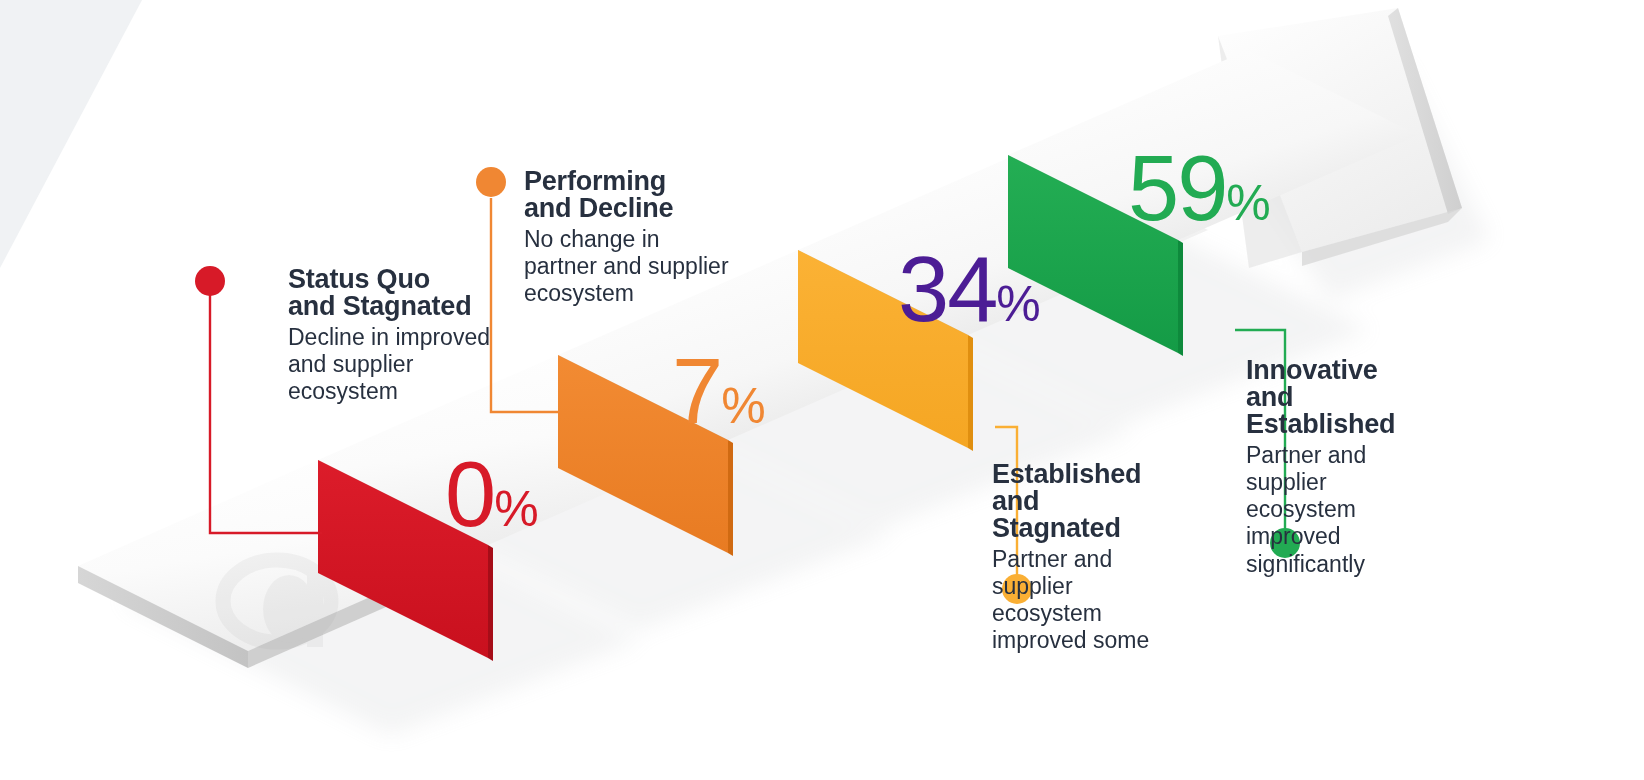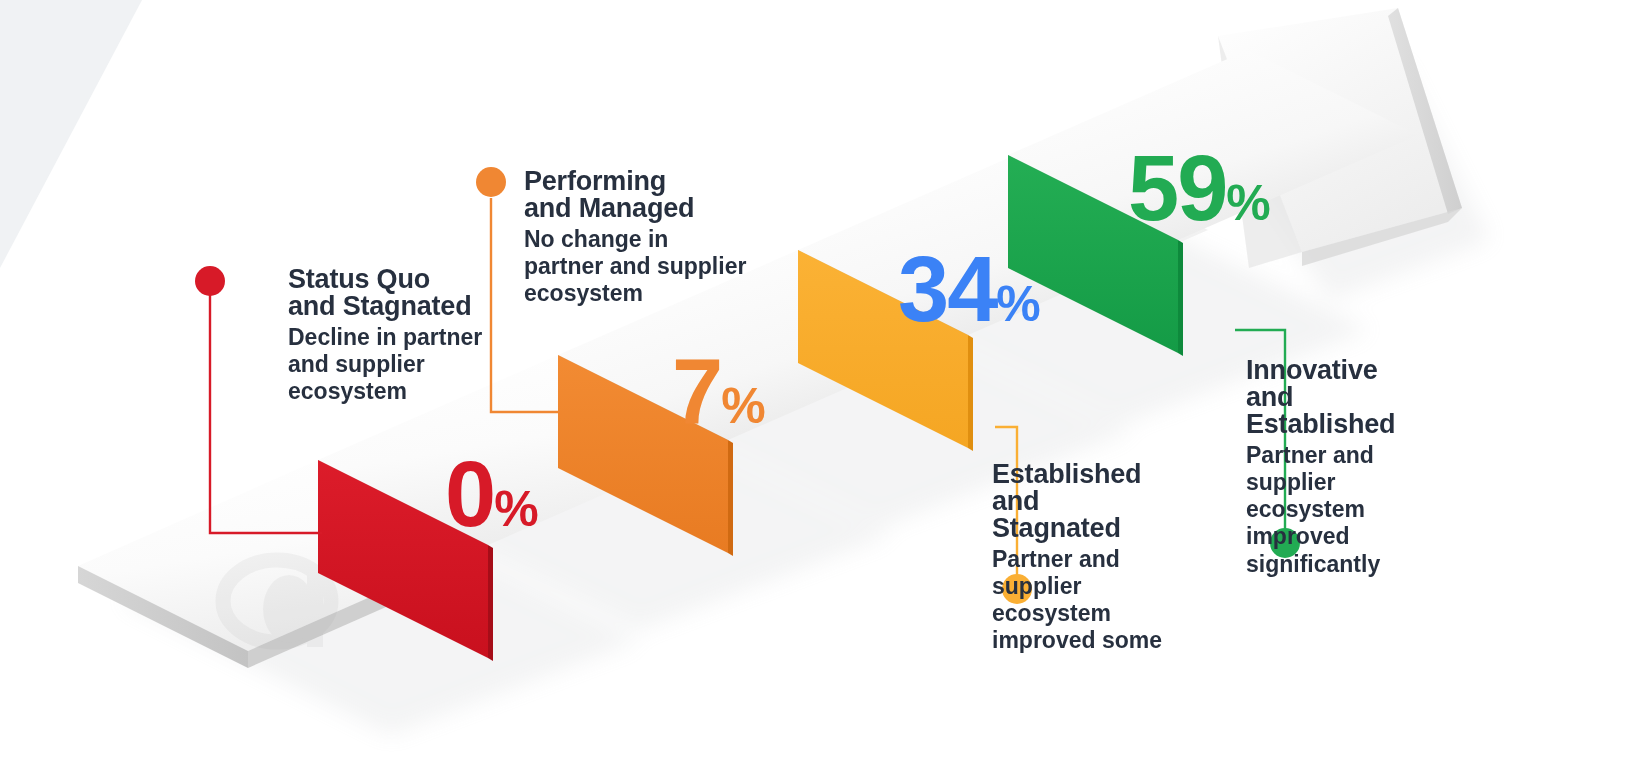--- a/index.html
+++ b/index.html
@@ -30,40 +30,40 @@
     font-size: 27px;
     line-height: 1.0;
     letter-spacing: -0.2px;
     white-space: pre-line;
   }
   .callout .desc {
     font-size: 23px;
     line-height: 1.18;
     margin-top: 4px;
     white-space: pre-line;
-    font-weight: 700;
+    font-weight: 400;
   }
   
   #callout-0 { left: 240px; top: 266px; width: 240px; margin-left: 48px; }
   #callout-1 { left: 524px; top: 168px; width: 230px; }
   #callout-2 { left: 992px; top: 461px; width: 200px; }
   #callout-3 { left: 1246px; top: 357px; width: 200px; }
 
   .pct {
     position: absolute;
-    font-weight: bold;
+    font-weight: normal;
     line-height: 1;
     white-space: nowrap;
   }
   .pct .num { font-size: 92px; letter-spacing: -2px; }
   .pct .sym { font-size: 50px; }
 
   #pct-0 { left: 445px; top: 448px; color: #D71A28; }
   #pct-1 { left: 672px; top: 345px; color: #F08733; }
-  #pct-2 { left: 898px; top: 243px; color: #3b82f6; }
+  #pct-2 { left: 898px; top: 243px; color: #4c1d95; }
   #pct-3 { left: 1128px; top: 142px; color: #22AB53; }
 </style>
 </head>
 <body>
 
 <div id="stage">
 
   <svg id="art" viewBox="0 0 1644 780" aria-hidden="true">
     <defs>
       <linearGradient id="slabTop" x1="0" y1="0" x2="0.35" y2="1">
@@ -202,27 +202,27 @@
   <div class="pct" id="pct-2">
     <span class="num">34</span><span class="sym">%</span>
   </div>
   <div class="pct" id="pct-3">
     <span class="num">59</span><span class="sym">%</span>
   </div>
 
   <div class="callout" id="callout-0">
     <div class="title">Status Quo
 and Stagnated</div>
-    <div class="desc">Decline in partner
+    <div class="desc">Decline in improved
 and supplier
 ecosystem</div>
   </div>
   <div class="callout" id="callout-1">
     <div class="title">Performing
-and Managed</div>
+and Decline</div>
     <div class="desc">No change in
 partner and supplier
 ecosystem</div>
   </div>
   <div class="callout" id="callout-2">
     <div class="title">Established
 and
 Stagnated</div>
     <div class="desc">Partner and
 supplier

